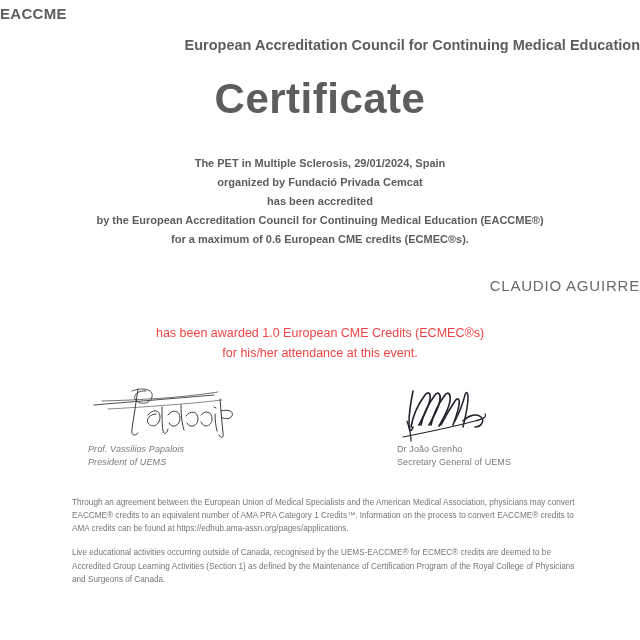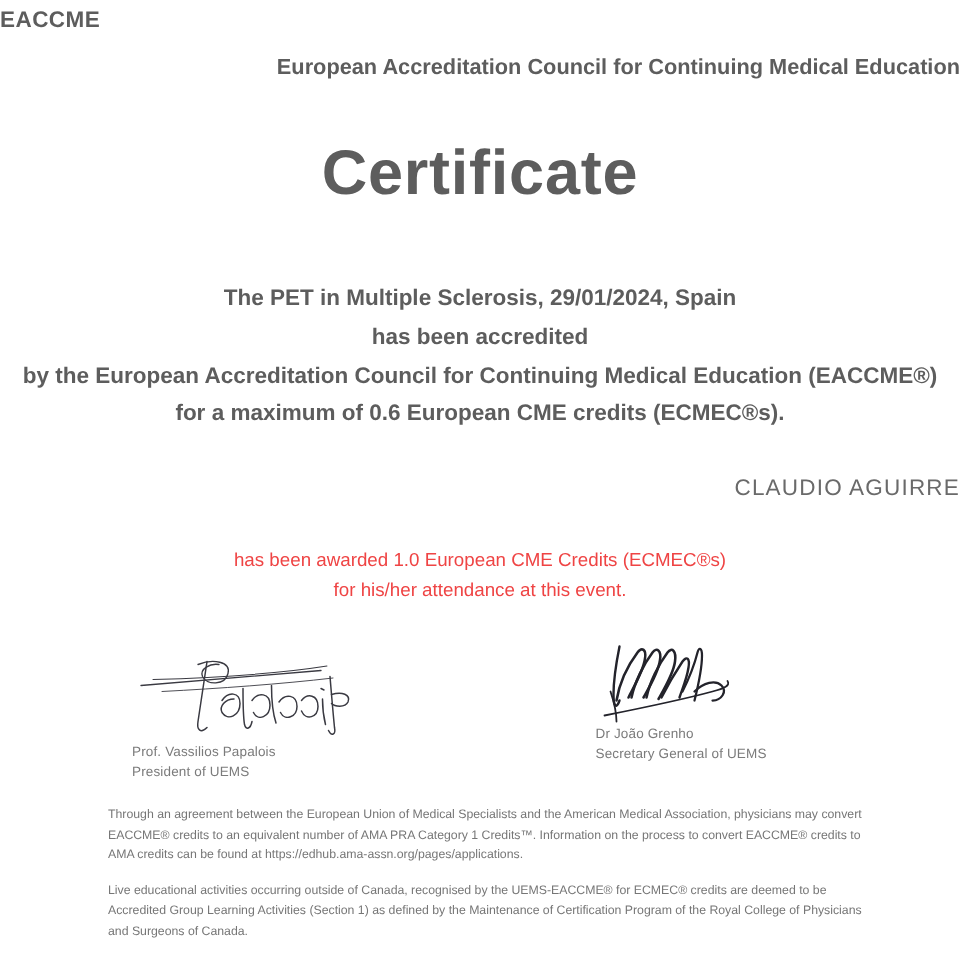--- a/index.html
+++ b/index.html
@@ -42,30 +42,30 @@
     margin: 0;
     padding-top: 15px;
   }
 
   .cert-title {
     text-align: center;
     font-size: 42px;
     font-weight: bold;
     color: #5d5d5d;
     letter-spacing: 0.5px;
-    margin: 16px;
+    margin: 0;
     padding-top: 24px;
     line-height: 1.05;
   }
 
   
   .accred-block {
     text-align: center;
     padding-top: 33px;
-    font-size: 15px;
+    font-size: 11px;
     font-weight: bold;
     color: #5d5d5d;
     line-height: 1.72;
   }
   .accred-block div { margin: 0; }
 
   
   .recipient {
     text-align: right;
     font-size: 15px;
@@ -87,21 +87,21 @@
   
   .signatures {
     position: relative;
     height: 115px;
     margin-top: 18px;
   }
   .sig {
     position: absolute;
     width: 230px;
   }
-  .sig-left  { left: 88px;  top: 12px; }
+  .sig-left  { left: 88px;  top: 0; font-style: italic; }
   .sig-right { left: 397px; top: 0; }
 
   .sig-mark {
     height: 62px;
     position: relative;
   }
   .sig-mark svg { display: block; }
 
   .sig-name {
     font-size: 9px;
@@ -141,20 +141,21 @@
 <body>
 
 <div class="page">
 
   <div class="org-abbr">EACCME</div>
   <div class="org-full">European Accreditation Council for Continuing Medical Education</div>
   <div class="cert-title">Certificate</div>
 
   <div class="accred-block">
     <div>The PET in Multiple Sclerosis, 29/01/2024, Spain</div>
+    <div>organized by Fundació Privada Cemcat</div>
     <div>has been accredited</div>
     <div>by the European Accreditation Council for Continuing Medical Education (EACCME®)</div>
     <div>for a maximum of 0.6 European CME credits (ECMEC®s).</div>
   </div>
 
   <div class="recipient">CLAUDIO AGUIRRE</div>
 
   <div class="award-block">
     <div>has been awarded 1.0 European CME Credits (ECMEC®s)</div>
     <div>for his/her attendance at this event.</div>

